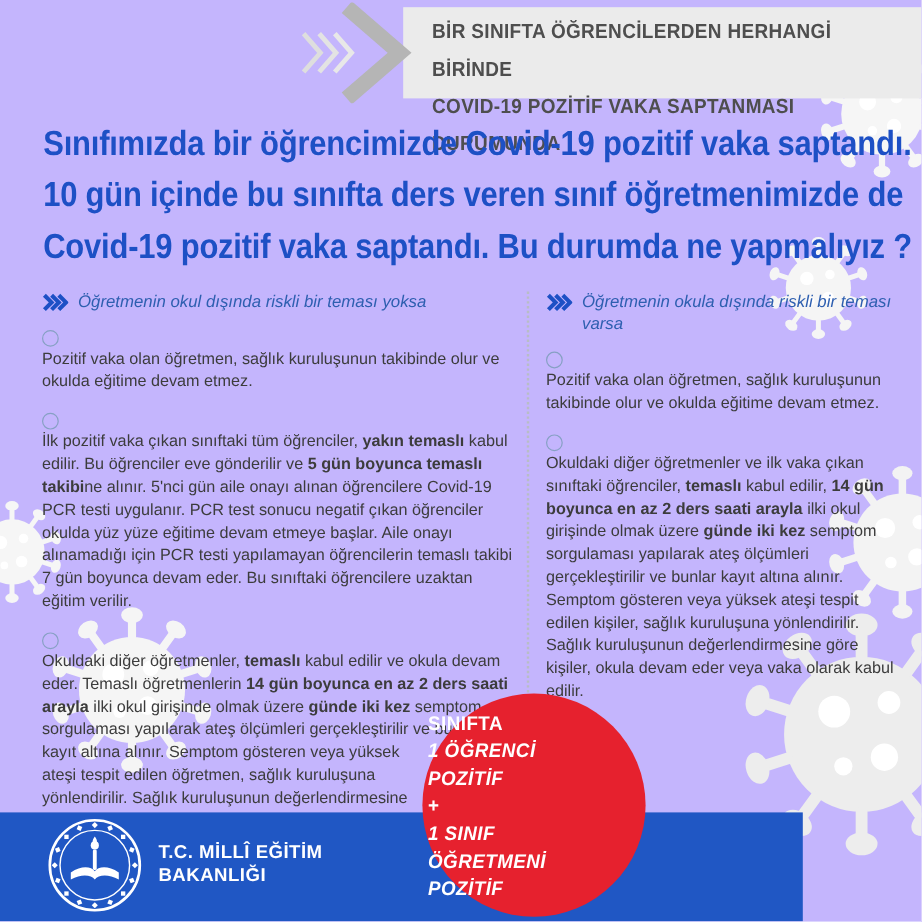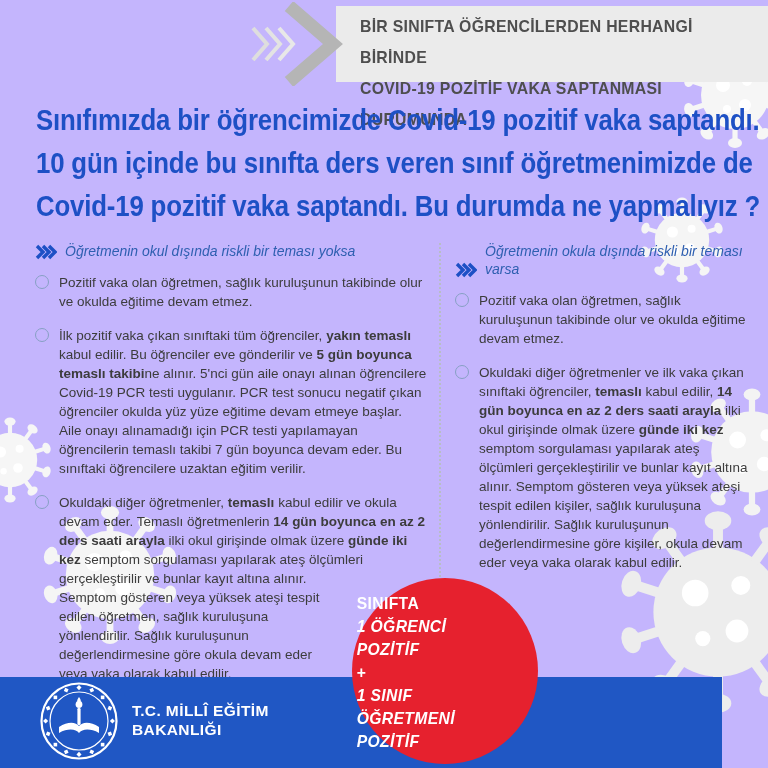--- a/index.html
+++ b/index.html
@@ -27,44 +27,44 @@
   
   .title{position:absolute;left:36px;top:99px;width:822px;
          font-size:29px;font-weight:bold;line-height:43px;color:var(--title-blue);
          letter-spacing:-0.2px;transform:scaleX(0.89);transform-origin:left top;
          white-space:pre-line;}
 
   
   .col{position:absolute;top:242px;font-size:13.5px;line-height:19px;color:var(--body-text);}
   .col-left{left:35px;width:392px;}
   .col-right{left:455px;width:296px;}
-  .col-heading{display:flex;align-items:flex-end;gap:8px;margin-bottom:13px;}
+  .col-heading{display:flex;align-items:flex-start;gap:8px;margin-bottom:13px;}
   .col-heading .txt{font-style:italic;color:var(--heading-blue);font-size:14px;line-height:18px;}
   .col-heading svg{flex:none;margin-top:2px;}
-  .item{display:flex;margin-bottom:15px;}
+  .item{display:flex;margin-bottom:15px;flex-direction:column;}
   .bullet{flex:none;width:12px;height:12px;border:1.6px solid var(--bullet-border);
           border-radius:50%;margin-right:10px;margin-top:2px;background:transparent;}
   .item-text{flex:1;}
   .item-text b{font-weight:bold;}
   .fl-spacer1{float:right;width:1px;height:92px;}
   .fl-spacer2{float:right;clear:right;width:84px;height:140px;}
 
   .divider{position:absolute;left:439px;top:243px;height:410px;width:0;
            border-left:2px dotted var(--divider-gray);}
 
   
   .badge{position:absolute;left:352px;top:578px;width:186px;height:186px;border-radius:50%;
          background:var(--badge-red);z-index:3;text-align:left;color:#fff;
          padding-top:14px;box-sizing:border-box;}
   .badge-inner{transform:scaleX(0.95);transform-origin:center top;}
   .badge-line{font-size:16.5px;font-weight:bold;line-height:23px;letter-spacing:0.4px;}
   .badge-line.it{font-style:italic;}
 
   
-  .footer{position:absolute;left:0;top:677px;width:722px;height:91px;
+  .footer{position:absolute;left:0;top:677px;width:669px;height:91px;
           background:var(--footer-blue);z-index:2;}
   .meb-logo{position:absolute;left:38px;top:3px;width:82px;height:82px;}
   .footer-org{position:absolute;left:132px;top:24px;color:#fff;font-weight:bold;
               font-size:15.5px;line-height:19px;letter-spacing:0.4px;white-space:pre-line;}
 </style>
 </head>
 <body>
 
 <div class="page">
 

